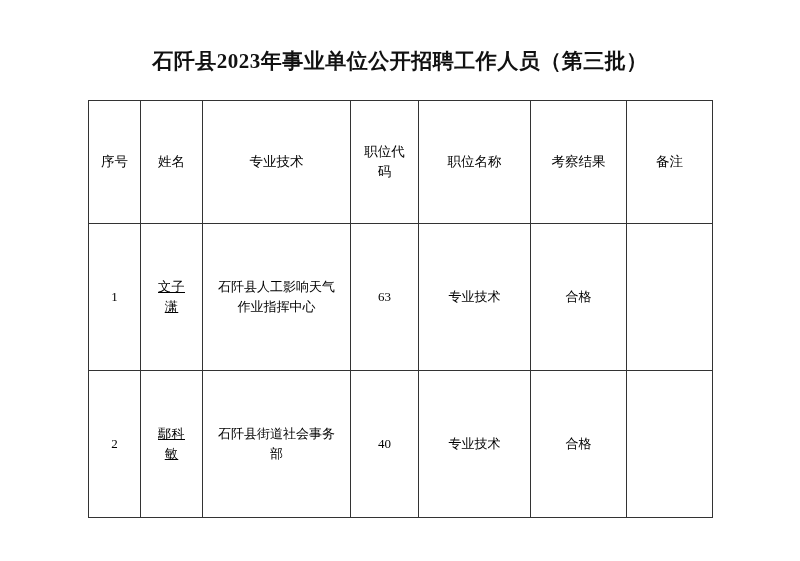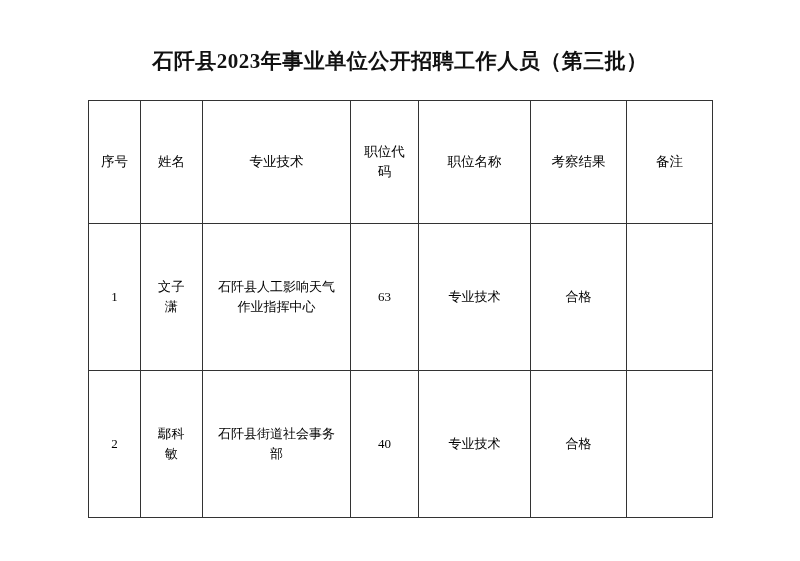--- a/index.html
+++ b/index.html
@@ -70,20 +70,21 @@
   col.c-res   { width: 96px; }
   col.c-note  { width: 86px; }
 
   .cell-unit {
     padding-left: 8px;
     padding-right: 8px;
     line-height: 22px;
   }
   .tight {
     letter-spacing: 0.5px;
+    text-decoration: underline;
   }
 </style>
 </head>
 <body>
 
 <div class="page">
 
   <div class="doc-title">
     <span class="line">石阡县2023年事业单位公开招聘工作人员（第三批）</span>
   </div>

